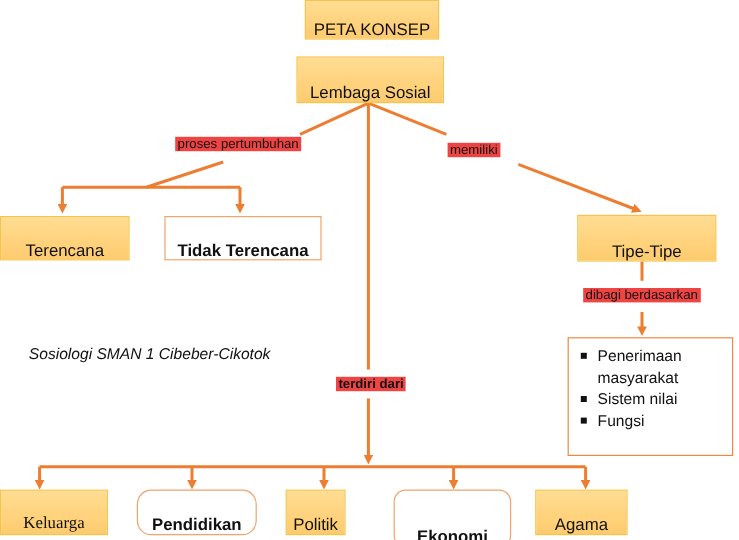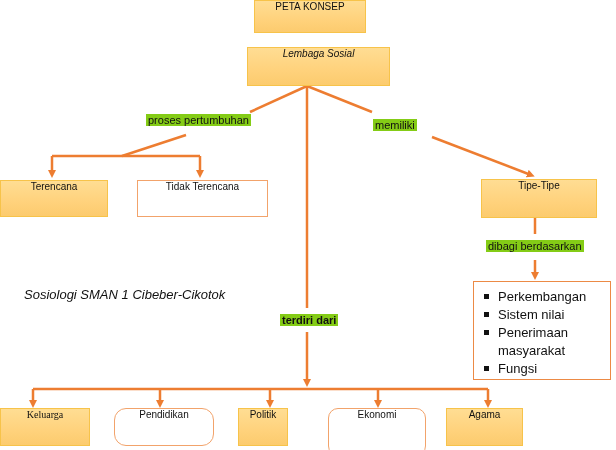--- a/index.html
+++ b/index.html
@@ -1,23 +1,23 @@
 <!DOCTYPE html>
 <html><head>
   <meta charset="utf-8">
   <style>
     html, body { margin: 0; padding: 0; background: #ffffff; }
     body { width: 616px; height: 450px; position: relative; overflow: hidden;
            font-family: "Liberation Sans", "DejaVu Sans", sans-serif; color: #111; }
-    .node { position: absolute; box-sizing: border-box; display: flex; align-items: flex-start;
-            justify-content: center; font-size: 10px; }
+    .node { position: absolute; box-sizing: border-box; display: flex; align-items: flex-end;
+            justify-content: center; font-size: 14px; }
     .filled { background: linear-gradient(#ffdd93, #ffd27c 60%, #fccb6e);
               border: 1px solid #f7c34a; }
-    .outline { background: #ffffff; border: 1.5px solid #f2a36b; }
-    .lbl { position: absolute; font-size: 11px; background: #84cc16; padding: 0 2px; white-space: nowrap; }
+    .outline { background: #ffffff; border: 1.5px solid #f2a36b; font-weight: bold; }
+    .lbl { position: absolute; font-size: 11px; background: #ef4444; padding: 0 2px; white-space: nowrap; }
     .credit { position: absolute; font-size: 13px; font-style: italic; white-space: nowrap; }
     svg.links { position: absolute; left: 0; top: 0; }
     .list-box { position: absolute; box-sizing: border-box; background: #fff;
                 border: 1.5px solid #ec8a45; padding: 6px 6px 4px 8px; font-size: 13px; }
     .list-box ul { list-style: none; margin: 0; padding: 0; }
     .list-box li { position: relative; padding-left: 16px; line-height: 18px; }
     .list-box li .bullet { position: absolute; left: 2px; top: 6px; width: 5px; height: 5px; background: #111; }
   </style>
 </head>
 <body>
@@ -49,44 +49,43 @@
     <line x1="270" y1="389" x2="270" y2="404" marker-end="url(#ah)"></line>
     <line x1="378" y1="389" x2="378" y2="404" marker-end="url(#ah)"></line>
     <line x1="488" y1="389" x2="488" y2="404" marker-end="url(#ah)"></line>
   </g>
 </svg>
 
 <div class="node filled" style="left:254px; top:0px; width:112px; height:33px;">
   <span>PETA KONSEP</span>
 </div>
 
-<div class="node filled" style="left:247px; top:47px; width:143px; height:39px;font-style:italic;">
+<div class="node filled" style="left:247px; top:47px; width:123px; height:39px;">
   <span>Lembaga Sosial</span>
 </div>
 
 <span class="lbl" style="left:146px; top:114px;">proses pertumbuhan</span>
 <span class="lbl" style="left:373px; top:119px;text-align:right;">memiliki</span>
 
 <div class="node filled" style="left:0px; top:180px; width:108px; height:37px;">
   <span>Terencana</span>
 </div>
 <div class="node outline" style="left:137px; top:180px; width:131px; height:37px;">
   <span>Tidak Terencana</span>
 </div>
 
 <div class="node filled" style="left:481px; top:179px; width:116px; height:39px;">
   <span>Tipe-Tipe</span>
 </div>
 <span class="lbl" style="left:486px; top:240px;">dibagi berdasarkan</span>
 
 <div class="list-box" style="left:473px; top:281px; width:138px; height:99px;">
   <ul>
-    <li><span class="bullet"></span><span>Perkembangan</span></li>
+    <li><span class="bullet"></span><span>Penerimaan masyarakat</span></li>
     <li><span class="bullet"></span><span>Sistem nilai</span></li>
-    <li><span class="bullet"></span><span>Penerimaan masyarakat</span></li>
     <li><span class="bullet"></span><span>Fungsi</span></li>
   </ul>
 </div>
 
 <span class="credit" style="left:24px; top:287px;">Sosiologi SMAN 1 Cibeber-Cikotok</span>
 
 <span class="lbl" style="left:280px; top:314px;font-weight:bold;">terdiri dari</span>
 
 <div class="node filled" style="left:0px; top:408px; width:90px; height:38px;font-family:Liberation Serif, serif;">
   <span>Keluarga</span>

